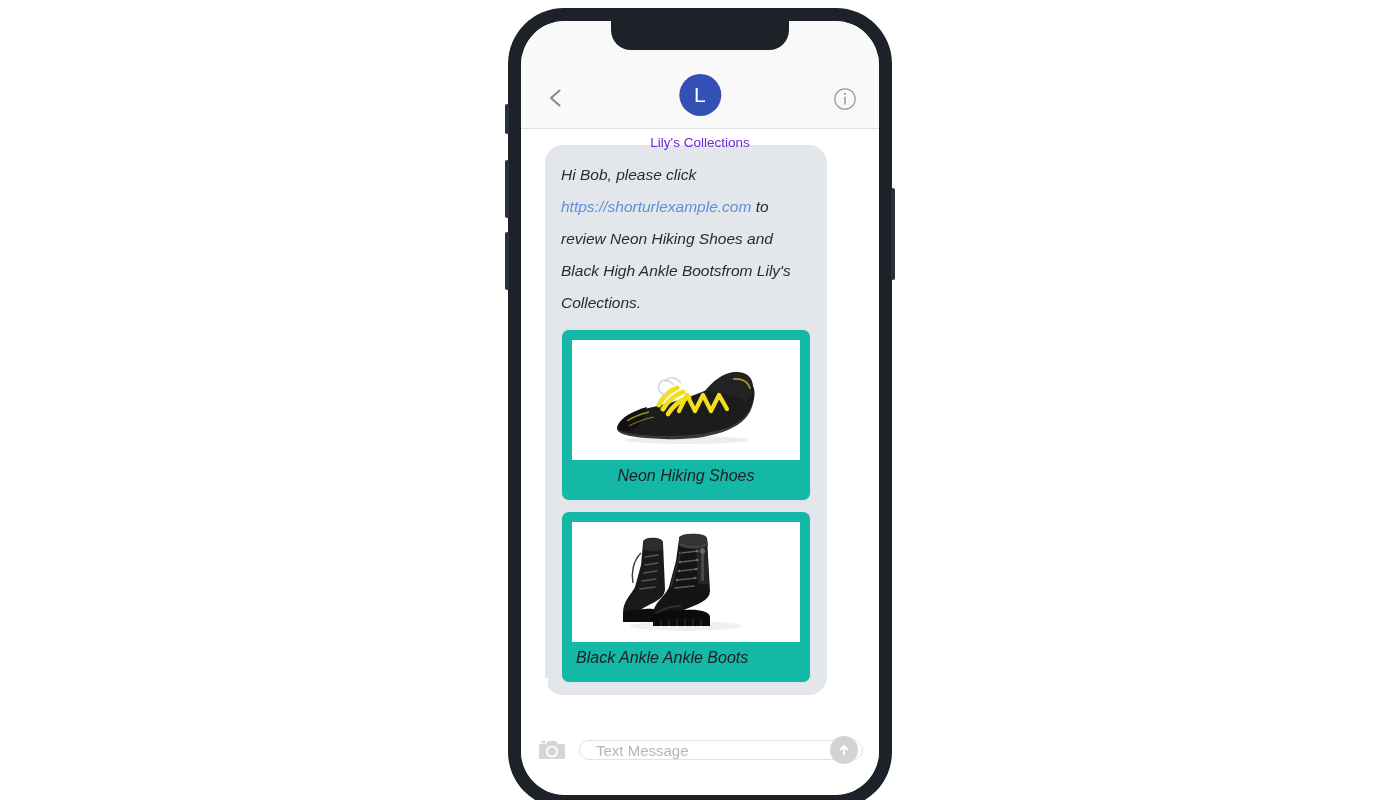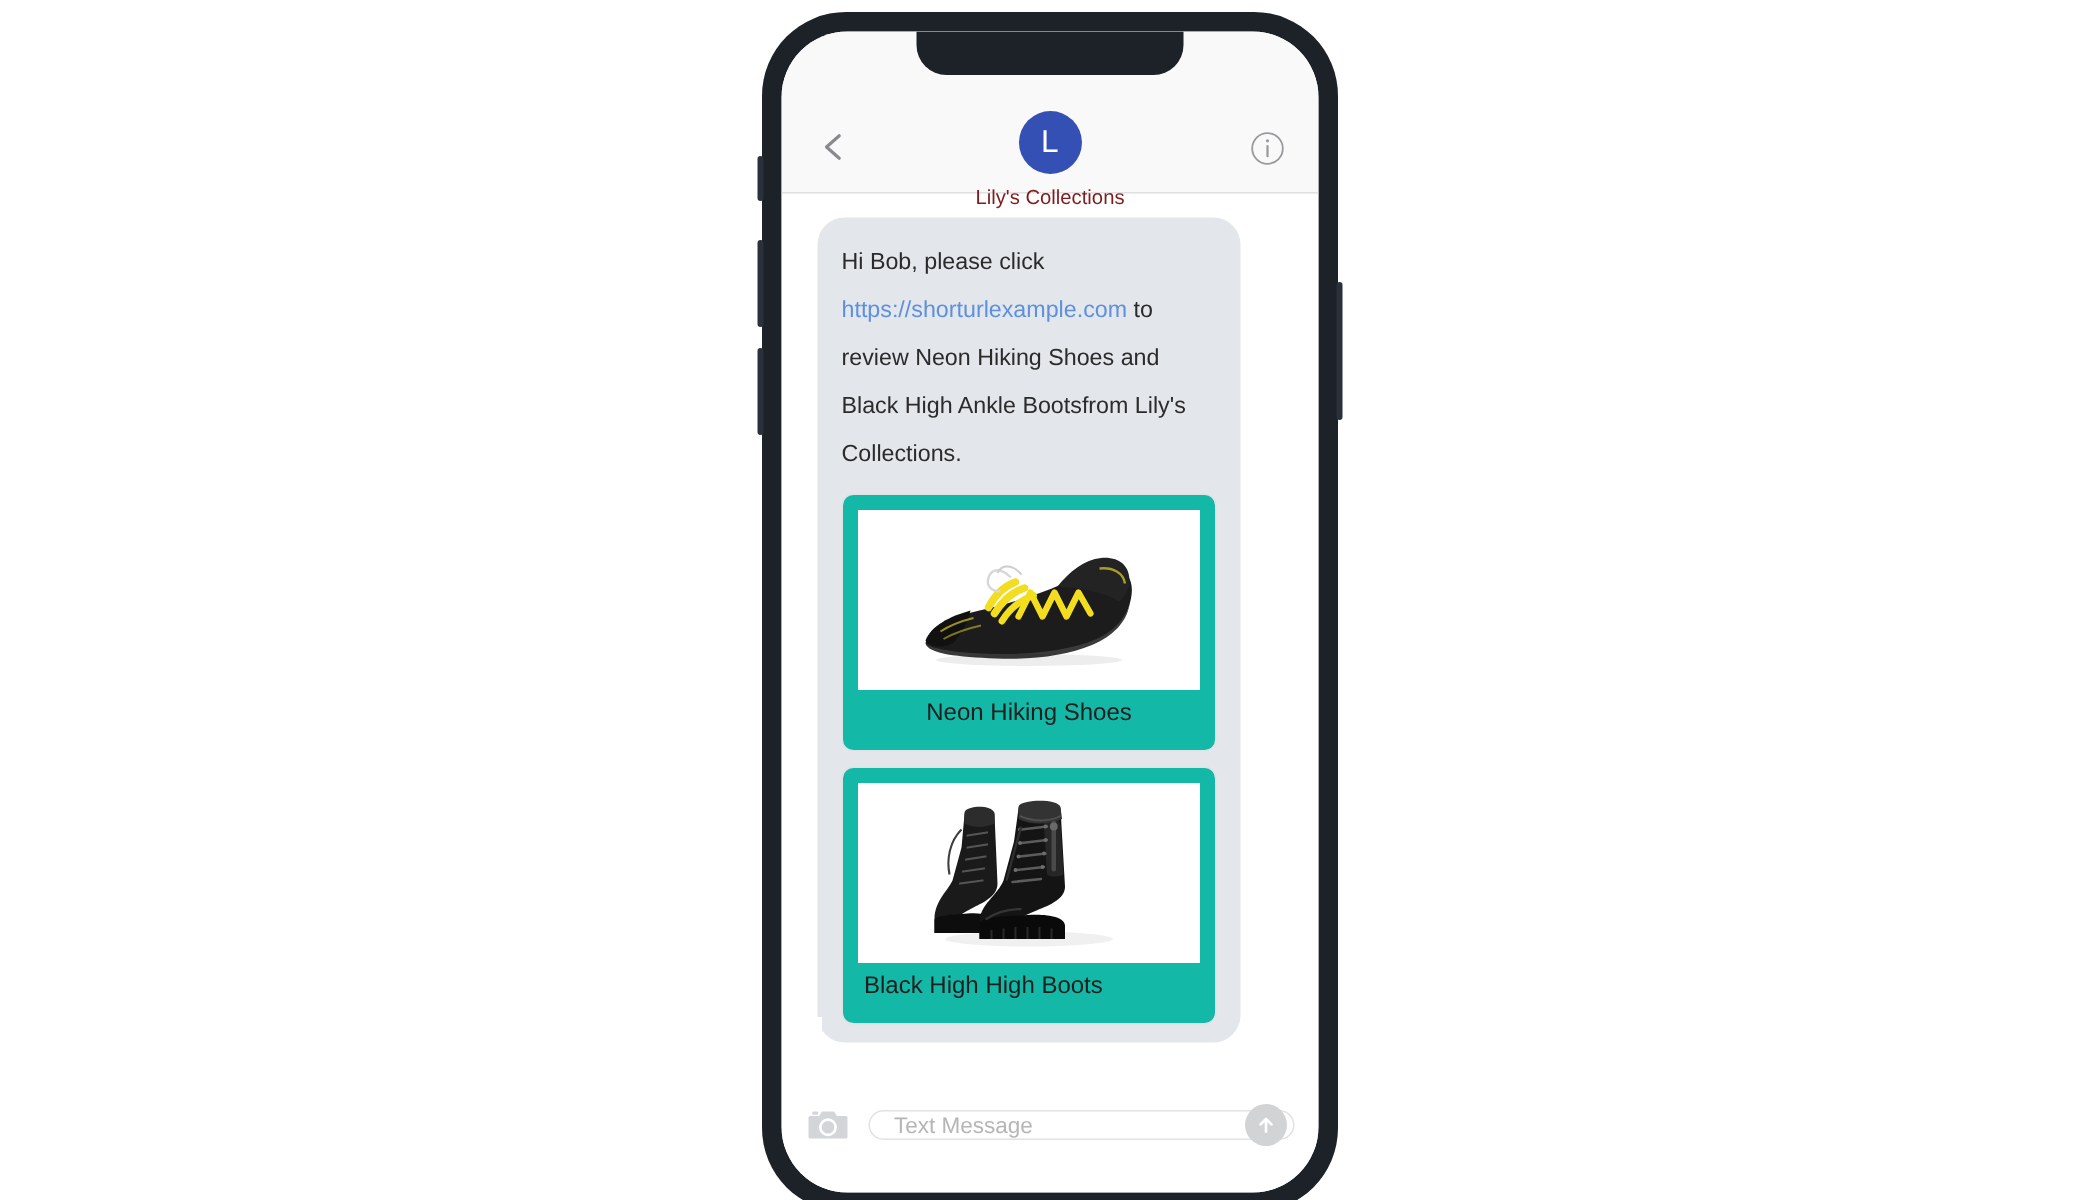--- a/index.html
+++ b/index.html
@@ -113,23 +113,23 @@
     border-radius: 50%;
     background: #3450b5;
     color: #ffffff;
     font-size: 21px;
     line-height: 42px;
     text-align: center;
     margin: 0 auto;
     letter-spacing: 0.2px;
   }
   .contact-name {
-    margin-top: 8px;
+    margin-top: 19px;
     font-size: 13.5px;
-    color: #7f1d1d;
+    color: #6d28d9;
     white-space: nowrap;
   }
 
   
   .conversation {
     flex: 1 1 auto;
     position: relative;
     background: #ffffff;
     padding: 16px 0 0 0;
     overflow: hidden;
@@ -142,20 +142,21 @@
   }
 
   .bubble {
     position: relative;
     max-width: 282px;
     background: #e3e6ea;
     border-radius: 18px;
     padding: 14px 16px 12px 16px;
     box-sizing: border-box;
     width: 282px;
+    font-style: italic;
   }
   
   .bubble:after {
     content: "";
     position: absolute;
     left: -5px;
     bottom: 0px;
     width: 16px;
     height: 17px;
     background: #e3e6ea;
@@ -412,21 +413,21 @@
                       <line x1="68" y1="94" x2="68" y2="101"></line>
                       <line x1="76" y1="93" x2="76" y2="101"></line>
                       <line x1="84" y1="93" x2="84" y2="101"></line>
                       <line x1="92" y1="93" x2="92" y2="101"></line>
                       <line x1="100" y1="94" x2="100" y2="101"></line>
                     </g>
 
                     <path d="M56,88 C63,83 72,81 80,81" fill="none" stroke="#3d3d3d" stroke-width="1.5" opacity="0.8"></path>
                   </svg>
                 </div>
-                <div class="product-title">Black High High Boots</div>
+                <div class="product-title">Black Ankle Ankle Boots</div>
               </div>
 
             </div>
           </div>
         </div>
 
       </div>
 
       <div class="composer">
 

